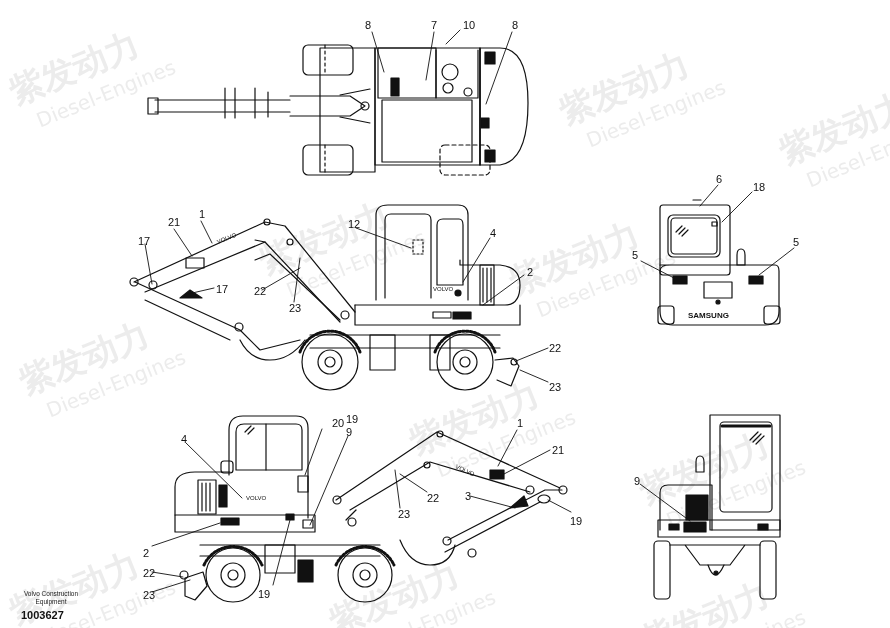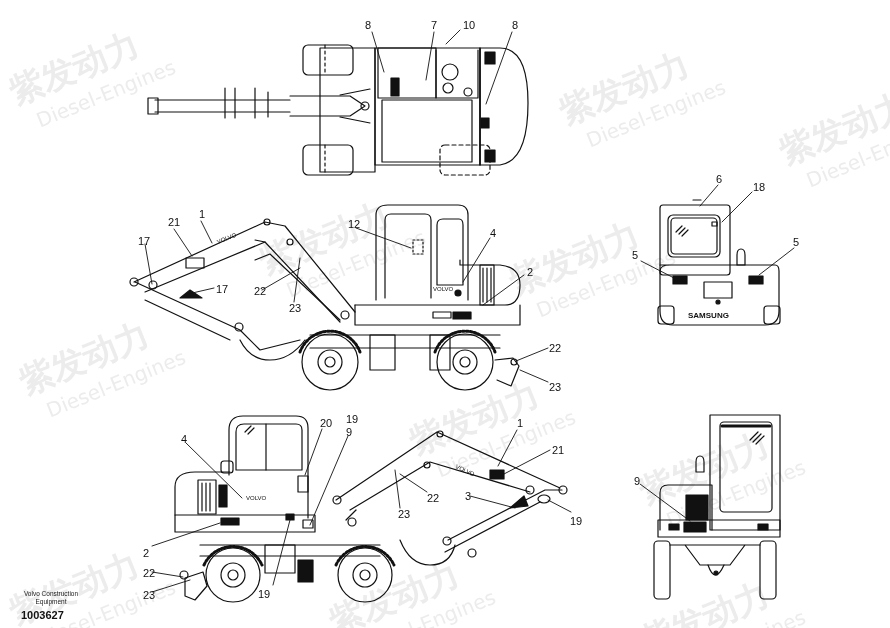--- a/index.html
+++ b/index.html
@@ -300,21 +300,21 @@
       <span class="callout" style="left: 348px; top: 219px;">12</span>
       <span class="callout" style="left: 490px; top: 228px;">4</span>
       <span class="callout" style="left: 527px; top: 267px;">2</span>
       <span class="callout" style="left: 549px; top: 343px;">22</span>
       <span class="callout" style="left: 549px; top: 382px;">23</span>
       <span class="callout" style="left: 716px; top: 174px;">6</span>
       <span class="callout" style="left: 753px; top: 182px;">18</span>
       <span class="callout" style="left: 632px; top: 250px;">5</span>
       <span class="callout" style="left: 793px; top: 237px;">5</span>
       <span class="callout" style="left: 181px; top: 434px;">4</span>
-      <span class="callout" style="left: 320px; top: 418px;">20</span>
+      <span class="callout" style="left: 332px; top: 418px;">20</span>
       <span class="callout" style="left: 346px; top: 414px;">19</span>
       <span class="callout" style="left: 346px; top: 427px;">9</span>
       <span class="callout" style="left: 517px; top: 418px;">1</span>
       <span class="callout" style="left: 552px; top: 445px;">21</span>
       <span class="callout" style="left: 427px; top: 493px;">22</span>
       <span class="callout" style="left: 398px; top: 509px;">23</span>
       <span class="callout" style="left: 465px; top: 491px;">3</span>
       <span class="callout" style="left: 570px; top: 516px;">19</span>
       <span class="callout" style="left: 143px; top: 548px;">2</span>
       <span class="callout" style="left: 143px; top: 568px;">22</span>

